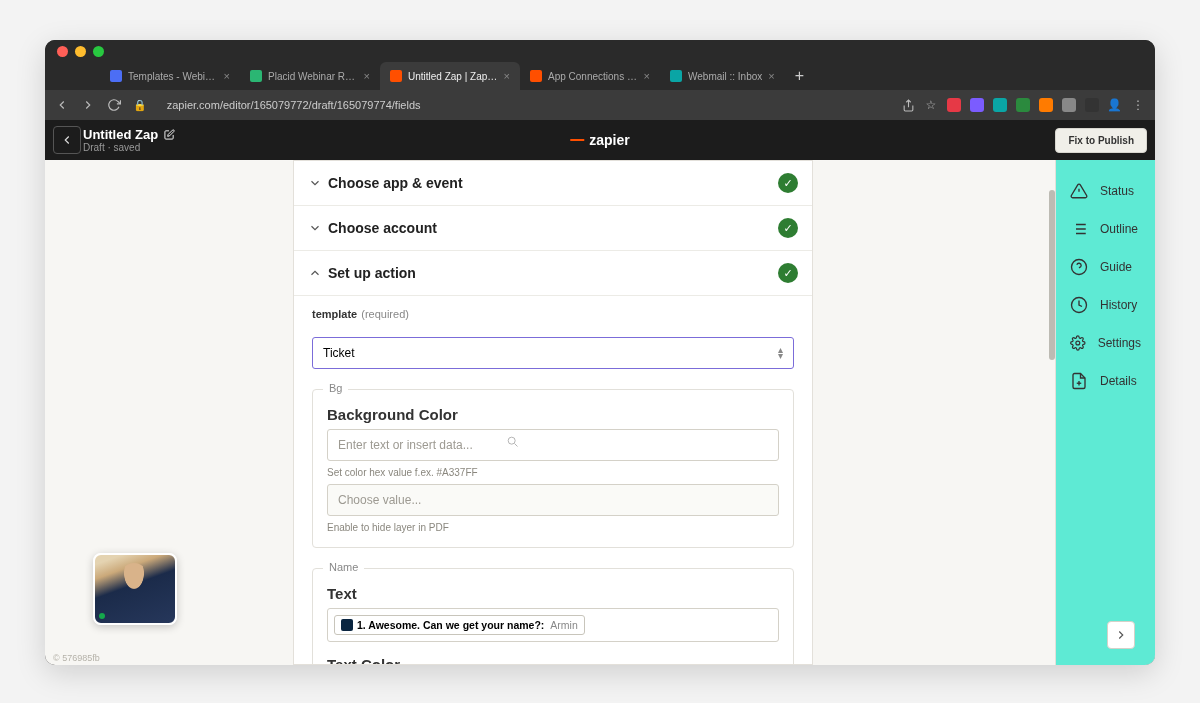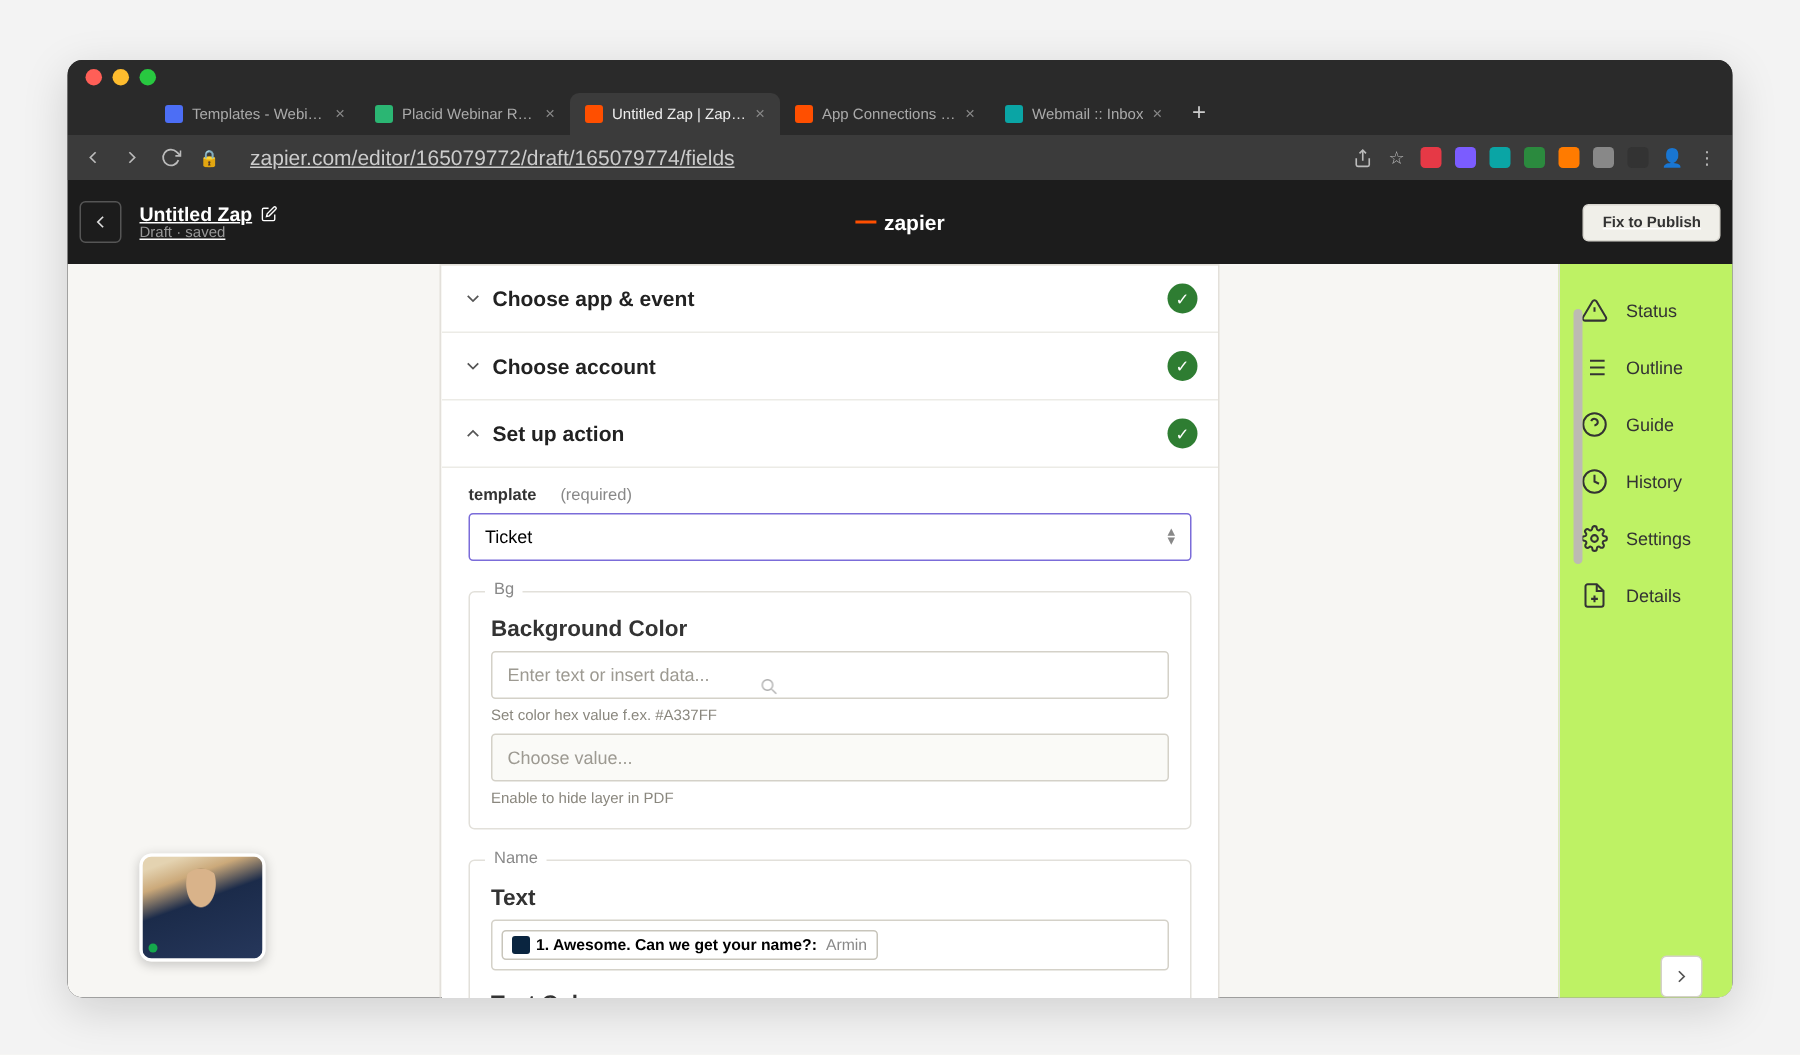--- a/index.html
+++ b/index.html
@@ -71,44 +71,43 @@
     height: 30px;
     background: #3b3b3b;
     display: flex;
     align-items: center;
     padding: 0 10px;
     gap: 12px;
     color: #bbb;
     font-size: 12px;
   }
   .nav-icon { width: 14px; height: 14px; display:flex; align-items:center; justify-content:center; color:#bbb; cursor:pointer; }
-  .addr-url { flex: 1; padding: 3px 8px; font-size: 14px; color: #ccc; text-decoration: underline; }
+  .addr-url { flex: 1; padding: 3px 8px; font-size: 11px; color: #ccc; }
   .lock { font-size: 11px; }
   .ext-icons { display: flex; gap: 9px; align-items: center;}
   .ext { width: 14px; height: 14px; border-radius: 3px; }
   .ext-a{background:#e63946}.ext-b{background:#7b5cff}.ext-c{background:#0aa5a5}.ext-d{background:#2b8a3e}
   .ext-e{background:#ff7b00}.ext-f{background:#888}.ext-g{background:#333}
 
   
   .app {
     position: relative;
     width: 100%;
     height: calc(100% - 80px);
     background: #f7f6f3;
   }
 
   .apptop {
     background: #1c1c1c;
-    height: 56px;
+    height: 40px;
     display: flex;
     align-items: center;
     padding: 0 8px;
-    gap: 12px;
+    gap: 2px;
     color: #fff;
-    text-decoration: underline;
   }
   .backbtn {
     width: 28px; height: 28px;
     border: 1px solid #555;
     border-radius: 4px;
     display: flex; align-items: center; justify-content: center;
     color: #ddd; font-size: 12px;
     cursor:pointer;
   }
   .zapname { display:flex; flex-direction:column; }
@@ -160,27 +159,27 @@
   .section-row .chev { width:14px;height:14px; color:#555; margin-right:6px; }
   .section-row .title { font-size: 14px; font-weight: 700; color: #222; flex: 1; }
   .okmark {
     width: 20px; height: 20px; border-radius: 50%;
     background: #2e7d32; display:flex;align-items:center;justify-content:center;
     color:#fff; font-size:11px;
   }
 
   .section-body { padding: 12px 18px 18px; }
   .fldlabel { font-size: 11px; color:#333; font-weight:600; }
-  .fldlabel .req { color:#888; font-weight:400; margin-left:16px; }
+  .fldlabel .req { color:#888; font-weight:400; margin-left:4px; }
   .select {
     border: 1px solid #7b6cd9;
     border-radius: 3px;
     padding: 8px 10px;
     font-size: 12px;
-    margin-top: 6px;
+    margin-top: 17px;
     display:flex; align-items:center; justify-content:space-between;
     cursor:pointer;
     gap:12px;
   }
   .select .arrow-stack { color:#888; font-size:10px; line-height:6px; }
 
   .group {
     border: 1px solid #e2e0da;
     border-radius: 4px;
     margin-top: 20px;
@@ -226,23 +225,23 @@
     font-size:10.5px;
   }
   .pill .ic { width:12px;height:12px;background:#0a2540;border-radius:2px; }
   .pill .strong{font-weight:700;}
   .pill .val{ color:#888; margin-left:2px; }
 
   .right-rail {
     position: absolute;
     right: 0;
     top: 0;
-    width: 116px;
+    width: 100px;
     height: 100%;
-    background: #bef264;
+    background: #5eead4;
     border-left: 1px solid #e3e0da;
     padding: 12px 0;
   }
   .rail-item {
     display: flex;
     align-items: center;
     gap: 12px;
     padding: 10px 14px;
     font-size: 12px;
     color: #333;

